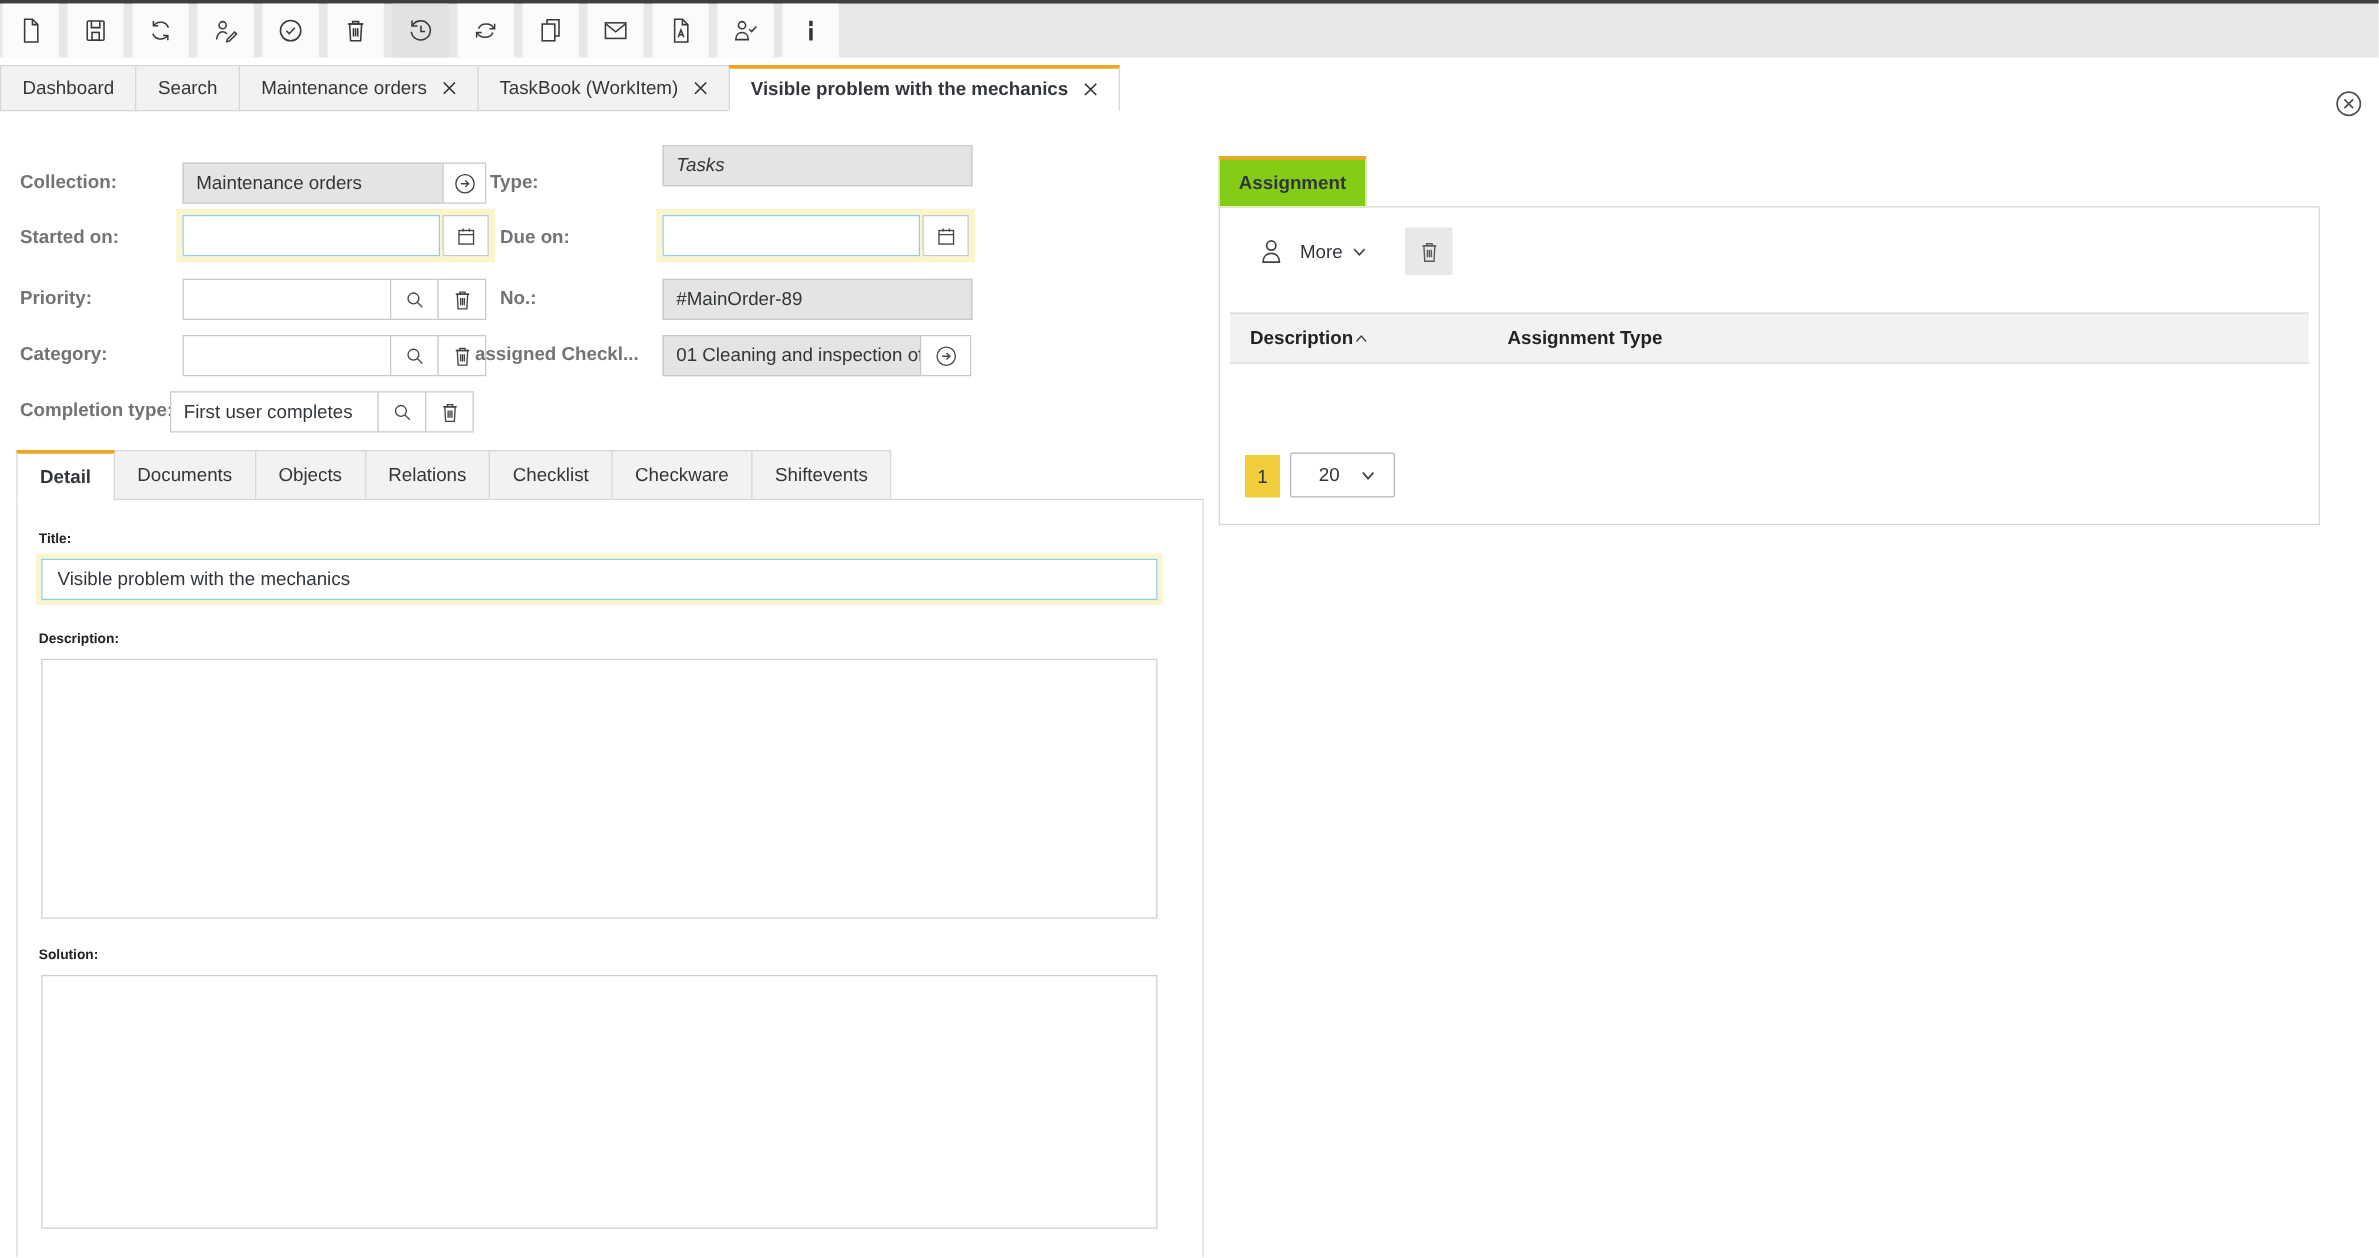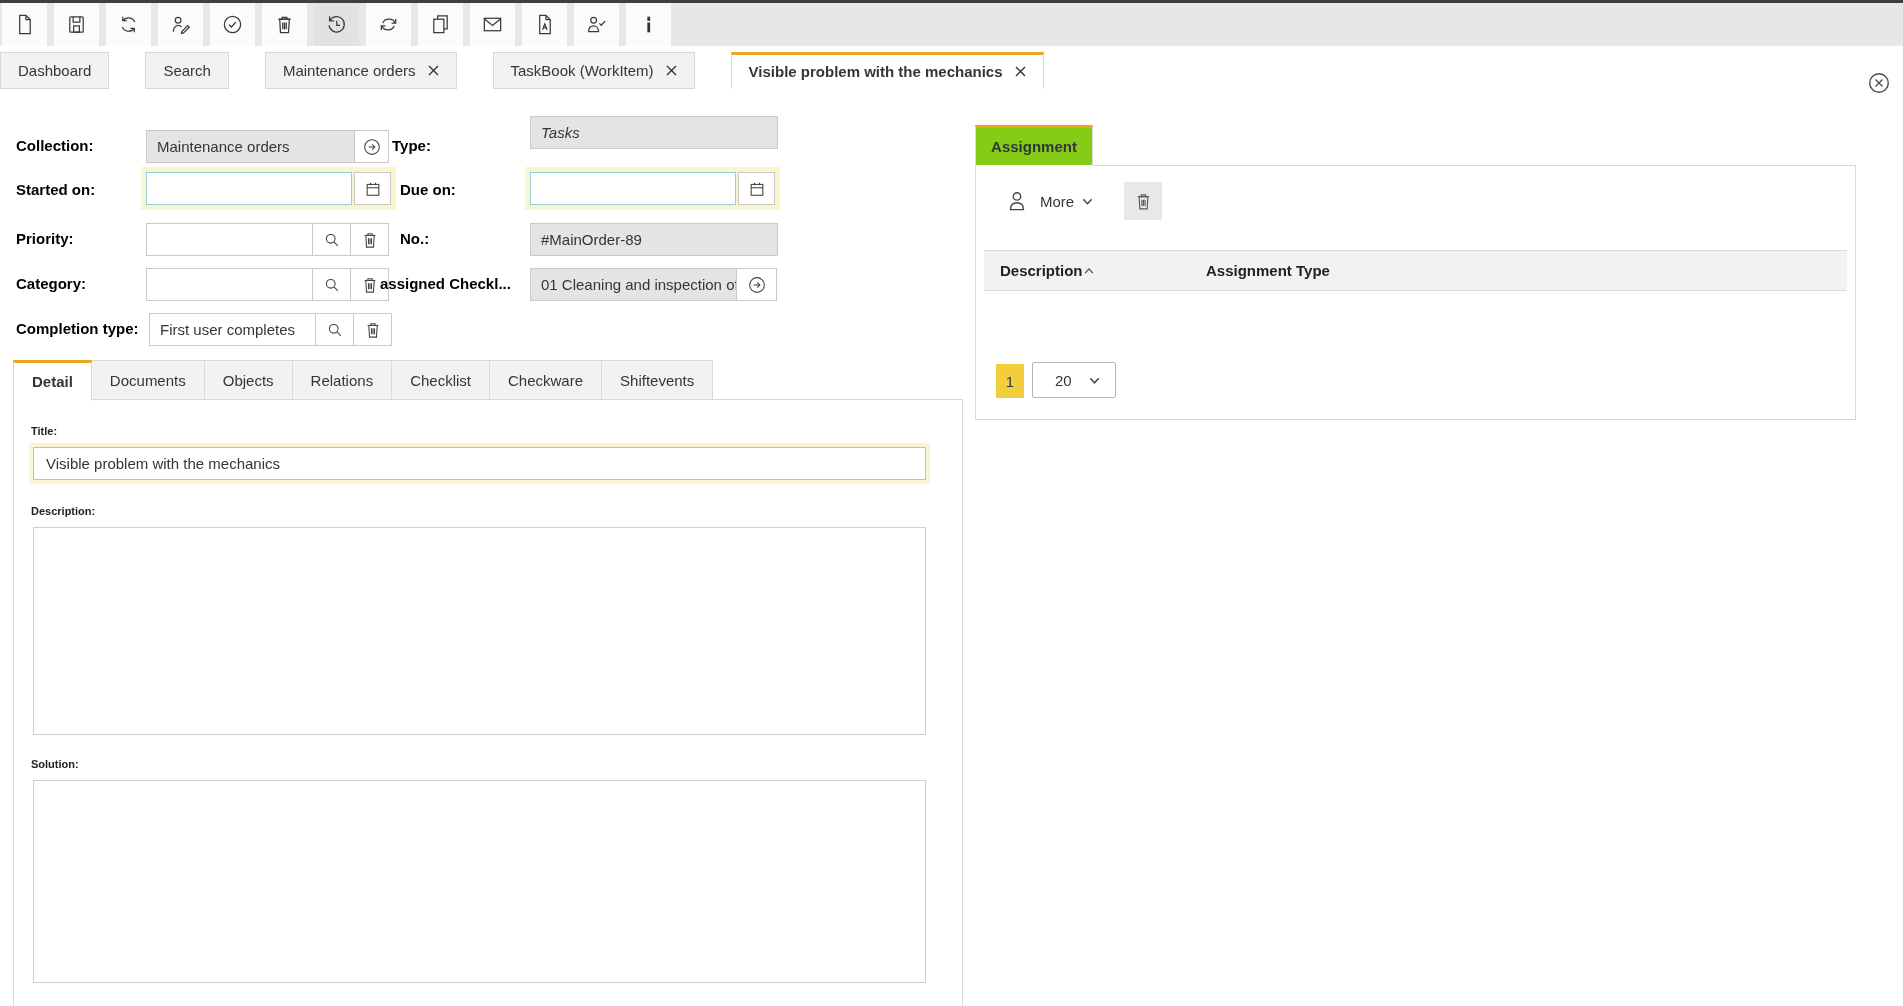--- a/index.html
+++ b/index.html
@@ -19,34 +19,34 @@
   
   .toolbar { position:absolute; top:3px; left:0; width:100%; height:43px;
     background:#e7e7e6; display:flex; gap:7px; padding-left:2px; }
   .tb-btn { width:45px; height:43px; background:#fbfbfb; border:none; display:flex;
     align-items:center; justify-content:center; cursor:pointer; flex:0 0 auto; }
   .tb-btn.pressed { background:#e2e2e1; }
   .tb-btn svg { width:23px; height:23px; stroke:#3a3a3a; fill:none; stroke-width:1.3; }
   .tb-btn svg .fill { fill:#333; stroke:none; }
 
   
-  .tabbar { position:absolute; top:52px; left:0; height:37px; display:flex;gap:37px; }
+  .tabbar { position:absolute; top:52px; left:0; height:37px; display:flex; }
   .tab { display:flex; align-items:center; gap:12px; padding:0 17px; height:37px;
     background:#f2f2f1; border:1px solid #d8d8d8; margin-left:-1px;
     font-size:15px; color:#32363a; cursor:pointer; white-space:nowrap; }
   .tab:first-child { margin-left:0; }
   .tab.active { background:#fff; border-top:3px solid #e9a823; border-bottom-color:#fff; font-weight:bold; }
   .tab-close svg { width:11px; height:11px; stroke:#32363a; stroke-width:1.4; }
 
   .ws-close { position:absolute; top:71px; right:12px; width:24px; height:24px;
     background:none; border:none; cursor:pointer; }
   .ws-close svg { width:24px; height:24px; stroke:#4a4f55; fill:none; stroke-width:1.4; }
 
   
-  .flabel { position:absolute; font-size:15px; font-weight:bold; color:#000000;
+  .flabel { position:absolute; font-size:15px; font-weight:bold; color:#737373;
     white-space:nowrap; }
   .fgroup { position:absolute; display:flex; align-items:stretch; }
   .ro-field { background:#e4e4e3; border:1px solid #c9c9c9; height:33px;
     display:flex; align-items:center; padding:0 10px; font-size:15px; color:#32363a;
     white-space:nowrap; overflow:hidden; }
   .txt-input { height:33px; border:1px solid #c9c9c9; padding:0 10px; font-size:15px;
     color:#32363a; font-family:"Liberation Sans",sans-serif; background:#fff; }
   .icon-btn { width:39px; height:33px; background:#fff; border:1px solid #c9c9c9;
     margin-left:-1px; display:flex; align-items:center; justify-content:center; cursor:pointer; }
   .icon-btn svg { width:20px; height:20px; stroke:#444; fill:none; stroke-width:1.3; }
@@ -298,21 +298,21 @@
     <svg viewBox="0 0 24 24">
         <path d="M5.5 6.5h13"></path>
         <path d="M9.5 6.5V4.5h5v2"></path>
         <path d="M7 6.5l.8 14h8.4l.8-14z"></path>
         <path d="M10.2 10v7M12 10v7M13.8 10v7"></path>
       </svg>
   </button>
 </div>
 
 <div class="flabel" style="left:16px; top:320px;">Completion type:</div>
-<div class="fgroup" style="left:149px; top:313px;border-radius:10px;">
+<div class="fgroup" style="left:136px; top:313px;border-radius:10px;">
   <input class="txt-input" style="width: 167px;" value="First user completes">
   <button class="icon-btn">
     <svg viewBox="0 0 24 24">
         <circle cx="10.5" cy="10.5" r="5.2"></circle>
         <path d="M14.3 14.3L19 19"></path>
       </svg>
   </button>
   <button class="icon-btn">
     <svg viewBox="0 0 24 24">
         <path d="M5.5 6.5h13"></path>

